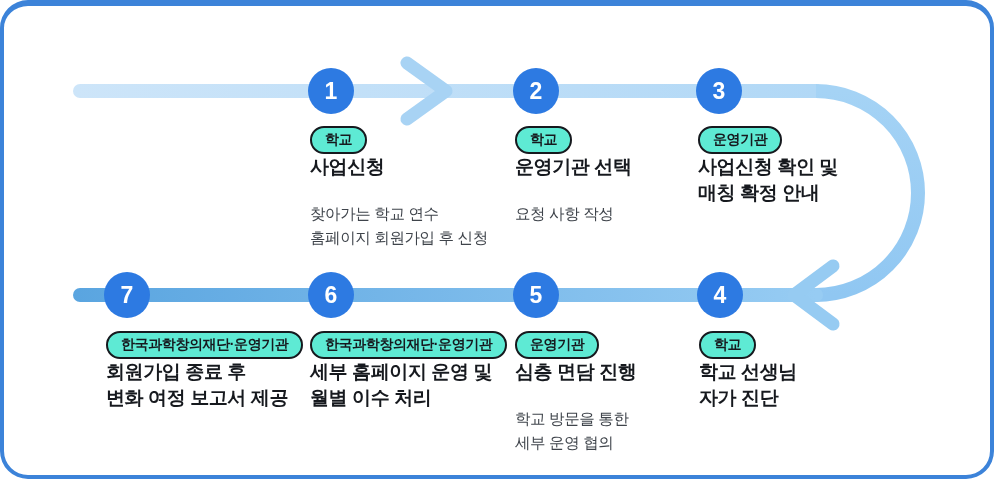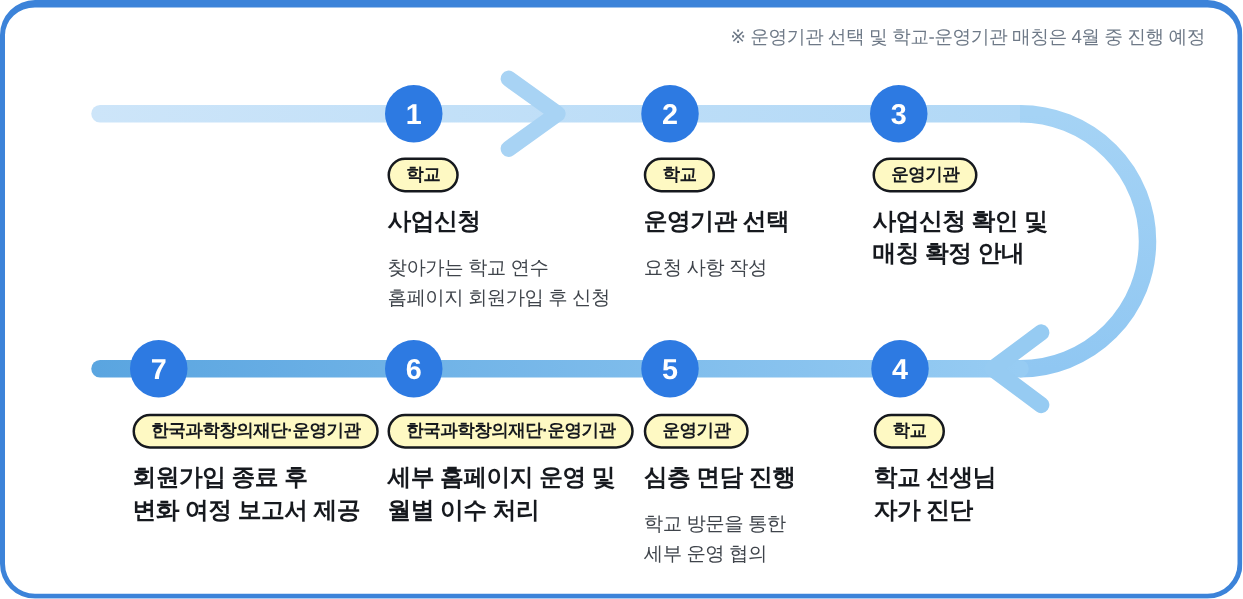--- a/index.html
+++ b/index.html
@@ -17,24 +17,24 @@
   }
   .flow{position:absolute;left:0;top:0;pointer-events:none;}
   .num-circle{
     position:absolute;width:46px;height:46px;border-radius:50%;
     display:flex;align-items:center;justify-content:center;
     color:#ffffff;font-size:23px;font-weight:bold;
   }
   .step{position:absolute;letter-spacing:-0.4px;}
   .badge{
     display:inline-block;border:2px solid #16191e;border-radius:999px;
-    padding:3px 13px;font-size:14px;font-weight:600;color:#16191e;background:#fef9c3;
+    padding:3px 13px;font-size:14px;font-weight:600;color:#16191e;background:#5eead4;
   }
-  .title{margin-top:11px;font-size:19px;font-weight:800;color:#16191e;line-height:1.38;}
-  .desc{margin-top:12px;font-size:15.5px;color:#3f444b;line-height:1.55;}
+  .title{font-size:19px;font-weight:800;color:#16191e;line-height:1.38;}
+  .desc{margin-top:22px;font-size:15.5px;color:#3f444b;line-height:1.55;}
 </style>
 </head>
 <body>
 
 <div class="stage">
   <div class="card"></div>
 
   <svg class="flow" width="994" height="479" viewBox="0 0 994 479">
     <defs>
       <linearGradient id="gTop" gradientUnits="userSpaceOnUse" x1="75" y1="91" x2="816" y2="91">
@@ -116,14 +116,13 @@
   </div>
 
   <div class="step" style="left:106px;top:331px;">
     <div class="badge">한국과학창의재단·운영기관</div>
     <div class="title">
       <div>회원가입 종료 후</div>
       <div>변화 여정 보고서 제공</div>
     </div>
   </div>
 
-  <div class="note">※ 운영기관 선택 및 학교-운영기관 매칭은 4월 중 진행 예정</div>
 </div>
 
 </body></html>

